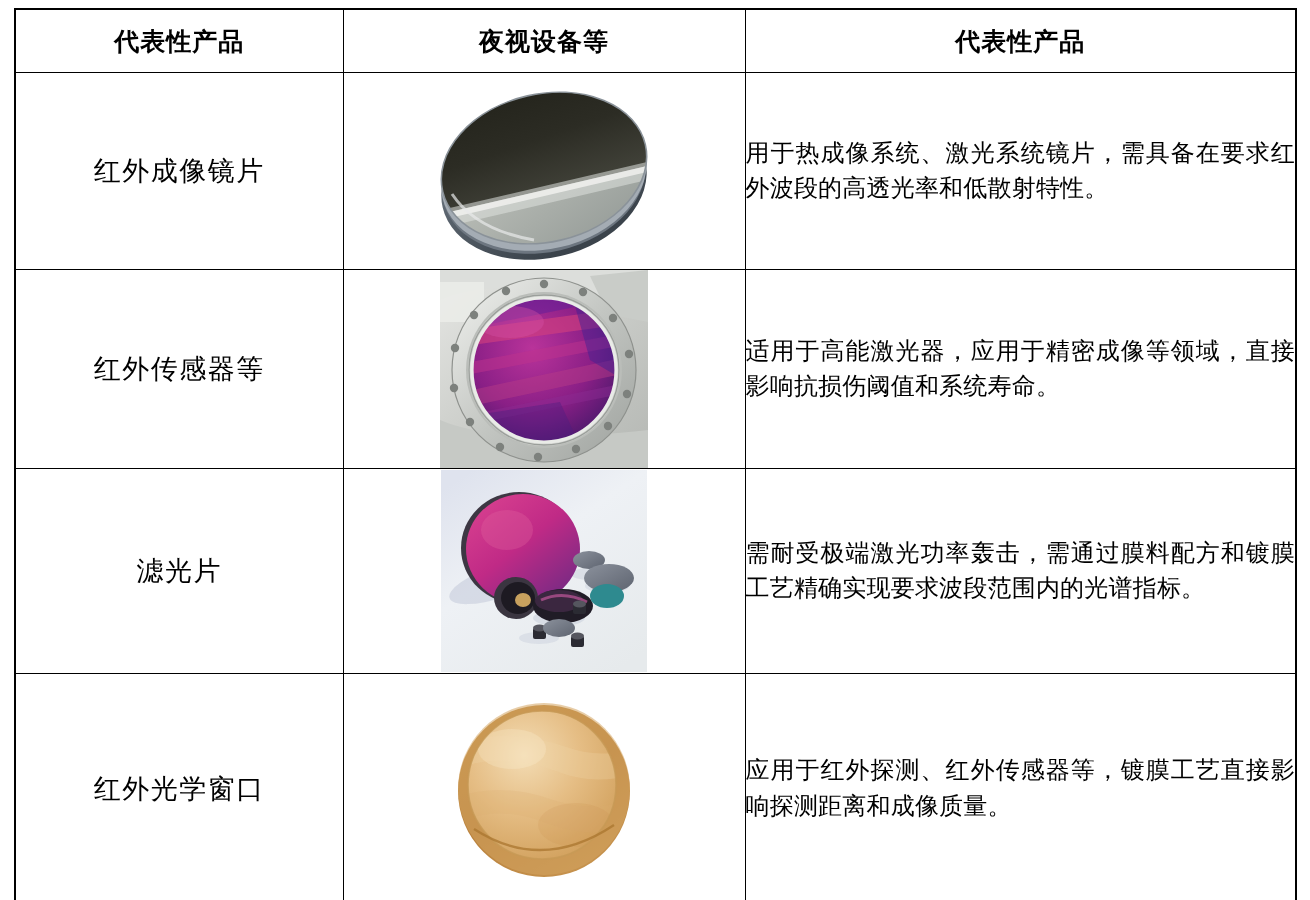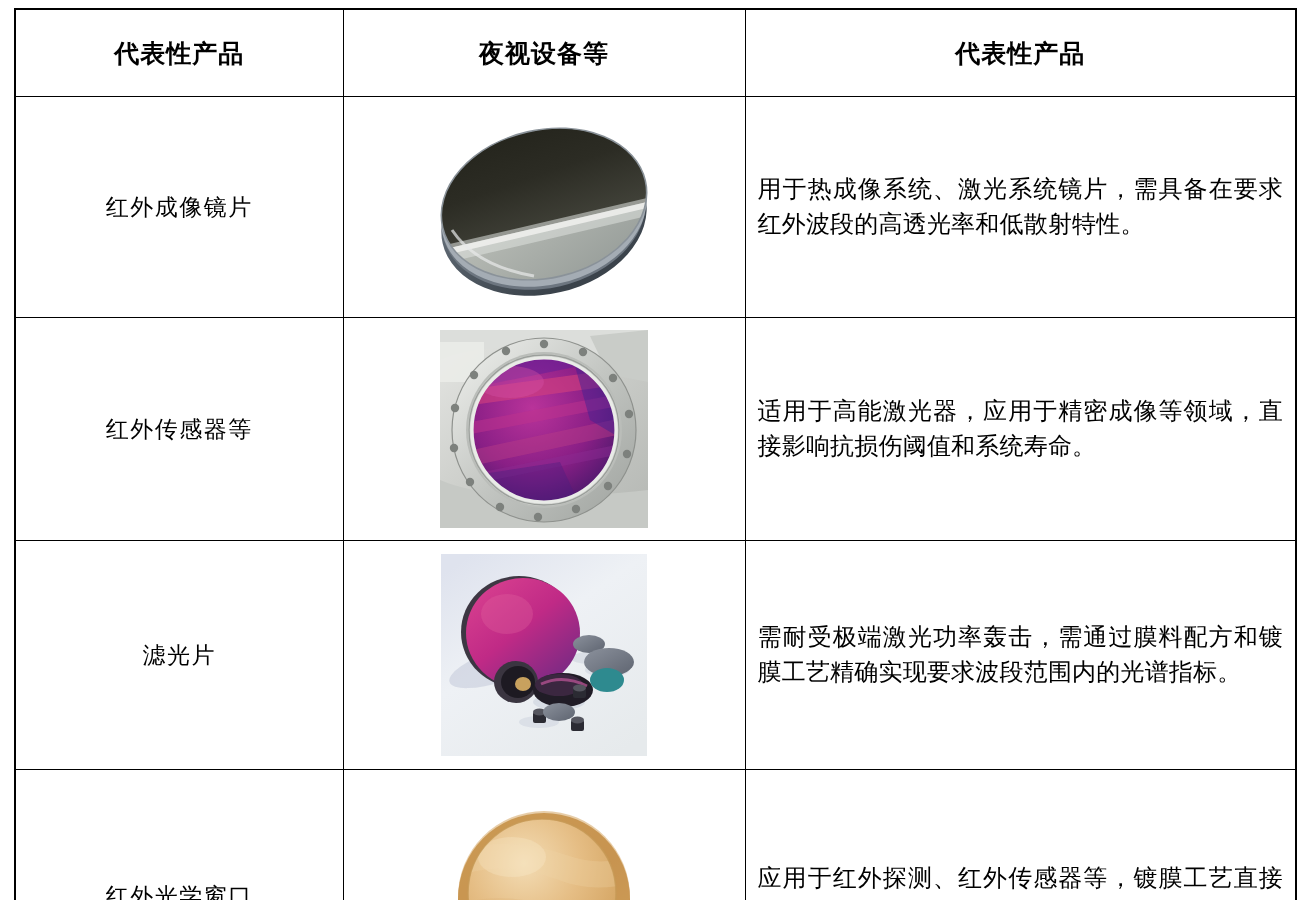--- a/index.html
+++ b/index.html
@@ -14,21 +14,21 @@
   table.product-table{
     position:absolute;
     left:14px;top:8px;
     width:1281px;
     border-collapse:collapse;
     table-layout:fixed;
   }
   table.product-table td,
   table.product-table th{
     border:1.6px solid #000000;
-    padding:12px;
+    padding:0;
     vertical-align:middle;
     background:#ffffff;
   }
   table.product-table{
     border:2.6px solid #000000;
   }
 
   col.c-name{width:328px;}
   col.c-img{width:402px;}
   col.c-req{width:551px;}
@@ -37,21 +37,21 @@
     height:62px;
     text-align:center;
     font-weight:bold;
     font-size:25px;
     letter-spacing:1px;
     color:#000;
     font-family:"Liberation Sans","DejaVu Sans",sans-serif;
   }
   .name-cell{
     text-align:center;
-    font-size:23px;
+    font-size:27px;
     color:#000;
     letter-spacing:1.5px;
   }
   .req-cell{
     font-size:24px;
     line-height:1.46;
     color:#000;
     padding:4px 14px 4px 14px;
     text-align:justify;
     text-justify:inter-ideograph;

